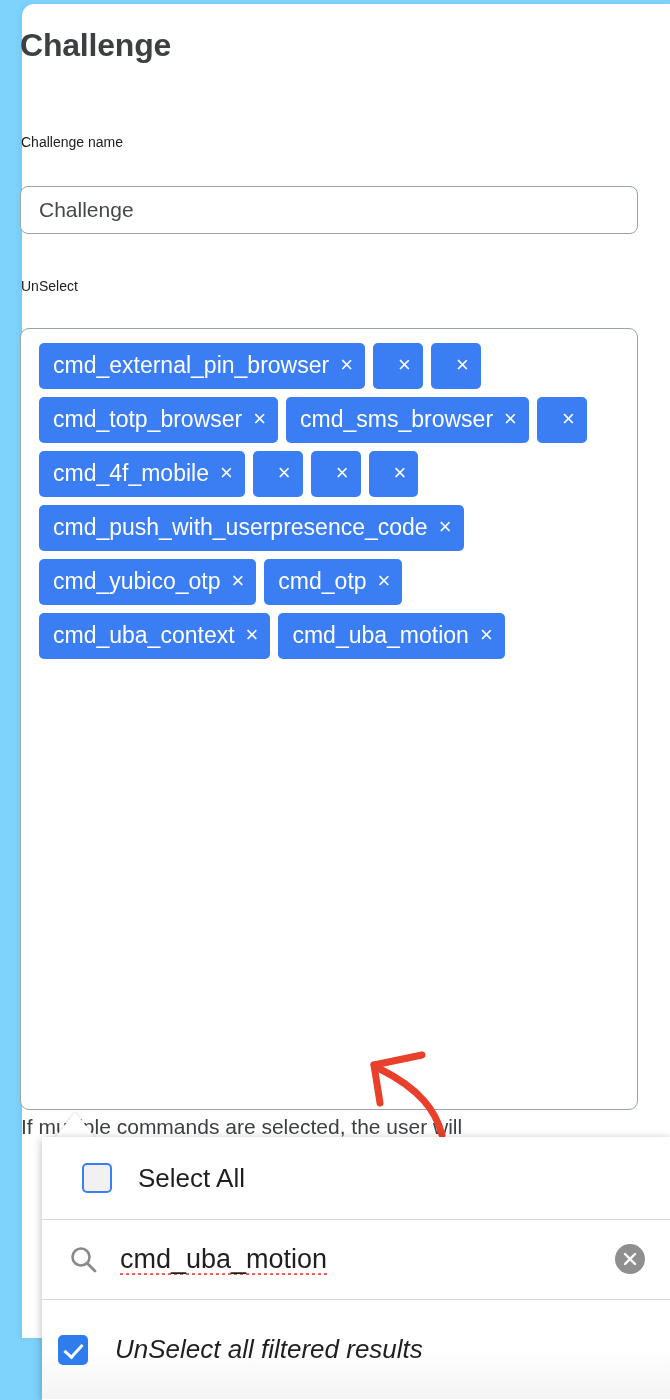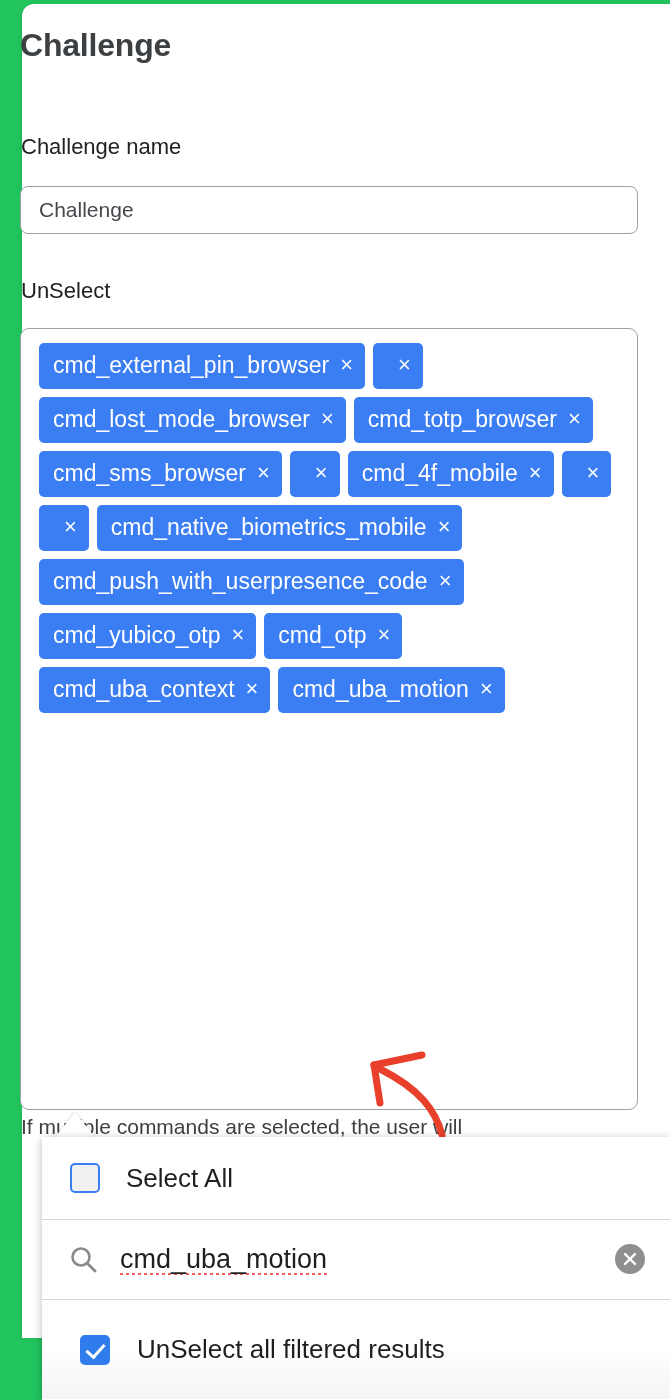--- a/index.html
+++ b/index.html
@@ -9,21 +9,21 @@
   }
   body {
     font-family: "Liberation Sans", sans-serif;
     -webkit-font-smoothing: antialiased;
   }
   #page {
     position: relative;
     width: 670px;
     height: 1400px;
     overflow: hidden;
-    background: #22c55e;
+    background: #7dd3fc;
   }
 
   
   #card {
     position: absolute;
     left: 22px;
     top: 4px;
     width: 648px;
     height: 1334px;
     background: #ffffff;
@@ -39,21 +39,21 @@
     font-size: 32px;
     font-weight: bold;
     color: #3c4043;
     letter-spacing: -0.2px;
   }
 
   
   .field-label {
     position: absolute;
     left: 21px;
-    font-size: 22px;
+    font-size: 14px;
     color: #202124;
     font-weight: 400;
   }
   #label-challenge-name { top: 134px; }
   #label-commands { top: 278px; }
 
   
   .text-input {
     position: absolute;
     left: 20px;
@@ -169,34 +169,35 @@
 
   .dd-row {
     position: relative;
     display: flex;
     align-items: center;
     box-sizing: border-box;
     width: 100%;
   }
   #dd-select-all {
     height: 83px;
-    padding-left: 28px;
+    padding-left: 40px;
     border-bottom: 1px solid #d6d8da;
     background: #ffffff;
   }
   #dd-search {
     height: 80px;
     padding-left: 26px;
     border-bottom: 1px solid #d6d8da;
     background: #ffffff;
   }
   #dd-unselect {
     height: 99px;
-    padding-left: 38px;
+    padding-left: 16px;
     background: linear-gradient(#ffffff 0%, #ffffff 48%, #f4f4f4 100%);
+    font-style: italic;
   }
 
   
   .cb {
     width: 30px;
     height: 30px;
     box-sizing: border-box;
     border-radius: 5px;
     flex: 0 0 auto;
   }
@@ -277,21 +278,20 @@
   <div id="chip-box">
     <div id="chip-list">
         <div class="chip">
           <span class="chip-label">cmd_external_pin_browser</span>
           <span class="chip-x">×</span>
         </div>
         <div class="chip">
           <span class="chip-x">×</span>
         </div>
         <div class="chip">
-          <span class="chip-label">cmd_lost_mode_browser</span>
           <span class="chip-x">×</span>
         </div>
         <div class="chip">
           <span class="chip-label">cmd_totp_browser</span>
           <span class="chip-x">×</span>
         </div>
         <div class="chip">
           <span class="chip-label">cmd_sms_browser</span>
           <span class="chip-x">×</span>
         </div>
@@ -302,21 +302,20 @@
           <span class="chip-label">cmd_4f_mobile</span>
           <span class="chip-x">×</span>
         </div>
         <div class="chip">
           <span class="chip-x">×</span>
         </div>
         <div class="chip">
           <span class="chip-x">×</span>
         </div>
         <div class="chip">
-          <span class="chip-label">cmd_native_biometrics_mobile</span>
           <span class="chip-x">×</span>
         </div>
         <div class="chip">
           <span class="chip-label">cmd_push_with_userpresence_code</span>
           <span class="chip-x">×</span>
         </div>
         <div class="chip">
           <span class="chip-label">cmd_yubico_otp</span>
           <span class="chip-x">×</span>
         </div>

